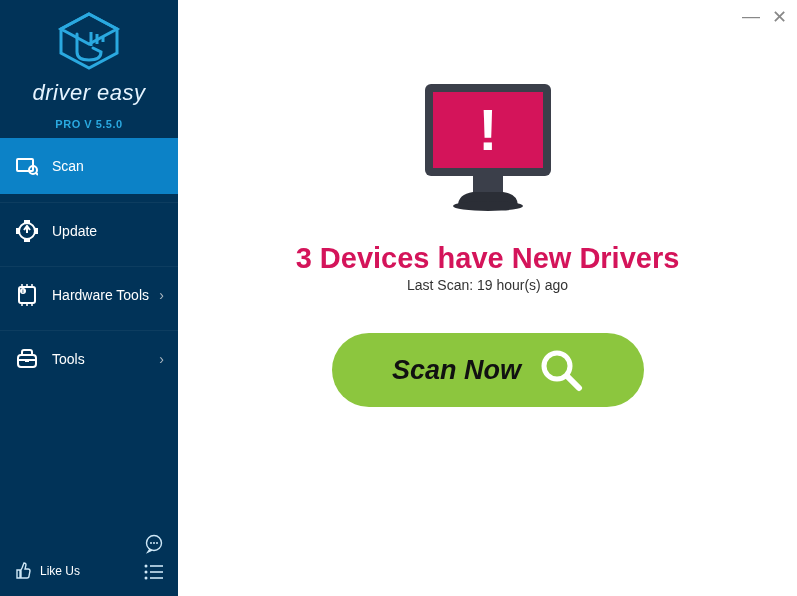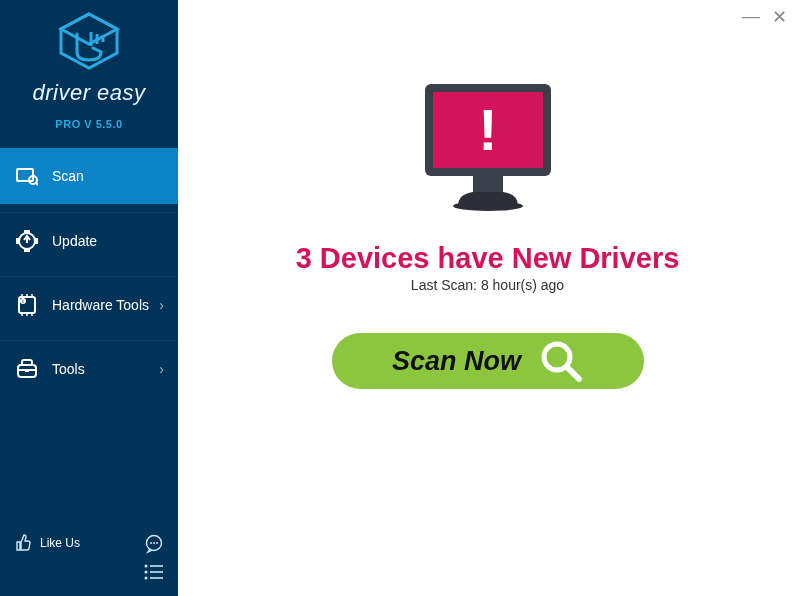--- a/index.html
+++ b/index.html
@@ -10,39 +10,39 @@
     .window-controls { position: absolute; top: 6px; right: 10px; display: flex; gap: 12px; z-index: 10; }
     .window-controls span { color: #888; font-size: 18px; cursor: pointer; font-family: Arial; }
     
     
     .sidebar { width: 178px; height: 100%; background: #013358; display: flex; flex-direction: column; color: #fff; position: relative; }
     .logo-area { padding: 12px 0 8px 0; text-align: center; }
     .logo-shape { margin: 0 auto 6px; width: 64px; height: 58px; }
     .brand-text { font-size: 22px; font-style: italic; font-weight: 500; letter-spacing: .5px; color: #e6f4ff; }
     .brand-sub { color: #2aa9e0; font-size: 11px; font-weight: bold; margin-top: 12px; letter-spacing: .5px; }
     
-    .nav { margin-top: 10px; }
+    .nav { }
     .nav-item { display: flex; align-items: center; height: 56px; padding: 0 16px; cursor: pointer; position: relative; }
     .nav-item.divline { border-top: 1px solid rgba(255,255,255,0.05); margin-top: 8px; }
     .nav-item.active { background: #0c82c7; }
     .nav-icon { width: 22px; height: 22px; margin-right: 14px; display: flex; align-items: center; justify-content: center; }
     .nav-label { font-size: 14px; }
     .nav-chevron { position: absolute; right: 14px; font-size: 14px; color: #aeb8c0; }
     
-    .sidebar-footer { margin-top: auto; padding: 12px 14px 16px; display: flex; align-items: flex-start; justify-content: space-between; }
+    .sidebar-footer { margin-top: auto; padding: 12px 14px 16px; display: flex; align-items: flex-end; justify-content: space-between; }
     .likeus { display: flex; align-items: center; gap: 8px; font-size: 12px; cursor: pointer; }
     .footer-icons { display: flex; flex-direction: column; gap: 10px; align-items: center; }
     
     
     .main { flex: 1; display: flex; flex-direction: column; align-items: center; padding-top: 78px; }
     .monitor-wrap { margin-bottom: 20px; }
     .headline { color: #d4145a; font-size: 29px; font-weight: bold; margin-bottom: 2px; }
     .lastscan { color: #333; font-size: 14px; margin-bottom: 40px; }
     
-    .scan-btn { background: #8cc63e; color: #111; border: none; border-radius: 40px; height: 56px; width: 312px; display: flex; align-items: center; justify-content: center; gap: 18px; cursor: pointer; }
+    .scan-btn { background: #8cc63e; color: #111; border: none; border-radius: 40px; height: 74px; width: 312px; display: flex; align-items: center; justify-content: center; gap: 18px; cursor: pointer; }
     .scan-btn-label { font-size: 27px; font-weight: bold; font-style: italic; }
     .scan-btn-icon { width: 44px; height: 44px; }
   </style>
 </head>
 <body>
 
 <div class="app">
 
   <div class="window-controls">
     <span>—</span>
@@ -155,21 +155,21 @@
         <rect x="12" y="6" width="126" height="92" rx="6" fill="#3b3f4a"></rect>
         <rect x="20" y="14" width="110" height="76" fill="#d4145a"></rect>
         <rect x="60" y="98" width="30" height="16" fill="#3b3f4a"></rect>
         <path d="M45 128 Q45 116 60 114 L90 114 Q105 116 105 128 Z" fill="#2b2e36"></path>
         <ellipse cx="75" cy="128" rx="35" ry="5" fill="#2b2e36"></ellipse>
         <text x="75" y="72" font-size="58" font-weight="bold" fill="#fff" text-anchor="middle" font-family="Arial">!</text>
       </svg>
     </div>
 
     <div class="headline">3 Devices have New Drivers</div>
-    <div class="lastscan">Last Scan: 8 hour(s) ago</div>
+    <div class="lastscan">Last Scan: 19 hour(s) ago</div>
 
     <button class="scan-btn">
       <span class="scan-btn-label">Scan Now</span>
       <svg class="scan-btn-icon" viewBox="0 0 44 44">
         <circle cx="18" cy="18" r="13" fill="none" stroke="#fff" stroke-width="5"></circle>
         <line x1="28" y1="28" x2="40" y2="40" stroke="#fff" stroke-width="6" stroke-linecap="round"></line>
       </svg>
     </button>
   </main>
 </div>

